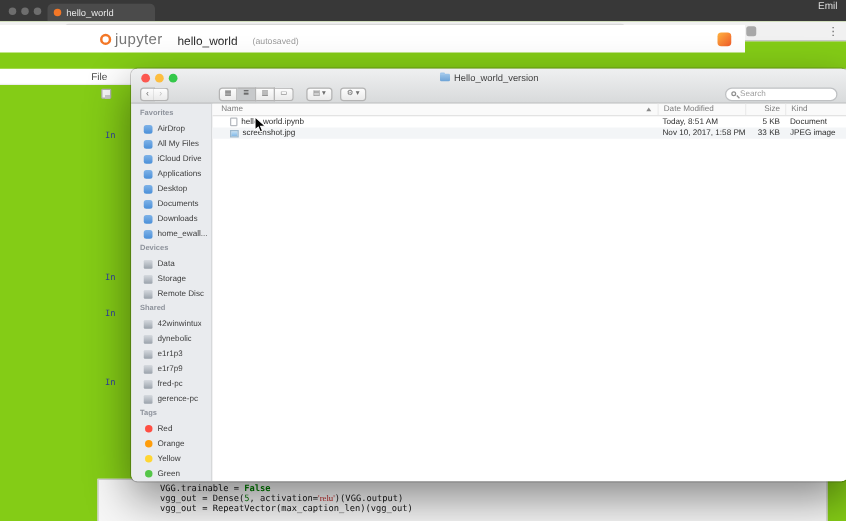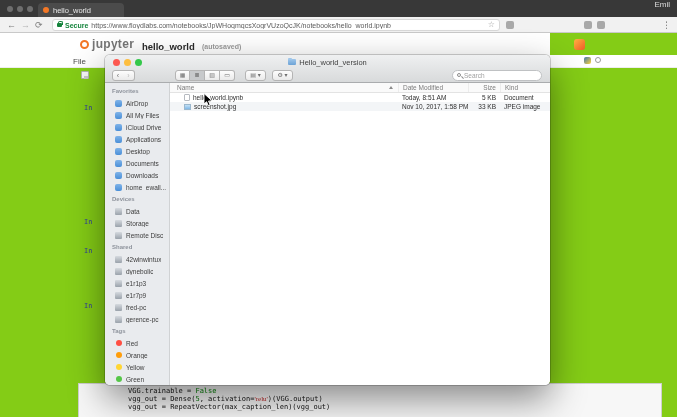--- a/index.html
+++ b/index.html
@@ -29,21 +29,21 @@
   .lock::before{content:'';position:absolute;left:1px;top:-2.5px;width:3px;height:3px;
           border:1px solid #13833b;border-bottom:none;border-radius:2px 2px 0 0;}
   .secure{font-size:7px;font-weight:bold;color:#13833b;}
   .url{font-size:7px;color:#5b5b5b;white-space:nowrap;overflow:hidden;flex:1;}
   .star{margin-left:auto;font-size:8px;color:#9a9a9a;line-height:10px;}
   .ext-ic{position:absolute;top:4px;width:8px;height:8px;border-radius:2px;background:#8f8f8f;opacity:.75;}
   .e1{left:506px}.e2{left:584px}.e3{left:597px}
   .menu-dots{position:absolute;right:6px;top:2px;font-size:9px;color:#5f5f5f;line-height:12px;}
 
   
-  .jp-header{position:absolute;left:0;top:33px;width:550px;height:22px;background:#fff;font-weight:bold;}
+  .jp-header{position:absolute;left:0;top:20px;width:596px;height:22px;background:#fff;}
   .jp-logo{position:absolute;left:80px;top:4px;display:flex;align-items:flex-end;gap:3px;}
   .jp-planet{width:9px;height:9px;border:2px solid #f37726;border-radius:50%;margin-bottom:2px;}
   .jp-word{font-size:12px;color:#767676;letter-spacing:.3px;}
   .jp-title{position:absolute;left:142px;top:8px;font-size:9.5px;color:#2b2b2b;}
   .jp-autosave{position:absolute;left:202px;top:10px;font-size:7px;color:#9b9b9b;}
   .app-icon{position:absolute;left:574px;top:6px;width:11px;height:11px;border-radius:3px;
             background:linear-gradient(135deg,#ffb340,#f05a28);}
   .menu-row{position:absolute;left:0;top:55px;width:677px;height:13px;border-bottom:1px solid #ededed;background:#fff;}
   .file-menu{position:absolute;left:73px;top:2px;font-size:8px;color:#4a4a4a;}
   .python-icon{position:absolute;left:584px;top:2px;width:7px;height:7px;border-radius:2px;
@@ -54,26 +54,26 @@
   .nb-save::after{content:'';position:absolute;left:1.5px;top:3.5px;width:4px;height:3px;background:#c9c9c9;}
 
   .in-prompt{position:absolute;left:84px;width:21px;overflow:hidden;white-space:nowrap;
              font-family:"DejaVu Sans Mono",monospace;font-size:7px;color:#303f9f;}
 
   
   .code-cell{position:absolute;left:78px;top:383px;width:584px;height:40px;background:#f7f7f7;
              border:1px solid #cfcfcf;}
   .code-lines{position:absolute;left:49px;top:3px;font-family:"DejaVu Sans Mono",monospace;
               font-size:7px;line-height:8px;color:#111;white-space:pre;}
-  .tok.kw{color:#008000;font-weight:normal;}
+  .tok.kw{color:#008000;font-weight:bold;}
   .tok.num{color:#0a7a0a;}
   .tok.str{color:#ba2121;font-family:Liberation Serif, serif;}
 
   
-  .finder{position:absolute;left:105px;top:55px;width:445px;height:330px;border-radius:5px;
+  .finder{position:absolute;left:105px;top:55px;width:573px;height:330px;border-radius:5px;
           background:#fff;overflow:hidden;z-index:10;
           box-shadow:0 14px 36px rgba(0,0,0,.45),0 0 0 1px rgba(0,0,0,.18);}
   .f-titlebar{position:absolute;left:0;top:0;width:100%;height:28px;
               background:linear-gradient(#eff0f1,#d8dadb);border-bottom:1px solid #aaacae;}
   .light{position:absolute;top:4px;width:7px;height:7px;border-radius:50%;}
   .l-red{left:8px;background:#fc5850;}.l-yellow{left:19px;background:#fdbe3f;}.l-green{left:30px;background:#34c84a;}
   .f-title{position:absolute;left:0;top:2.5px;width:100%;display:flex;justify-content:center;
            align-items:center;gap:3px;font-size:7.5px;color:#3f3f3f;}
   .f-folder{width:8px;height:6px;background:linear-gradient(#9fc6ea,#6da3d6);border-radius:1px;position:relative;}
   .f-folder::before{content:'';position:absolute;left:0;top:-1.5px;width:4px;height:2px;

